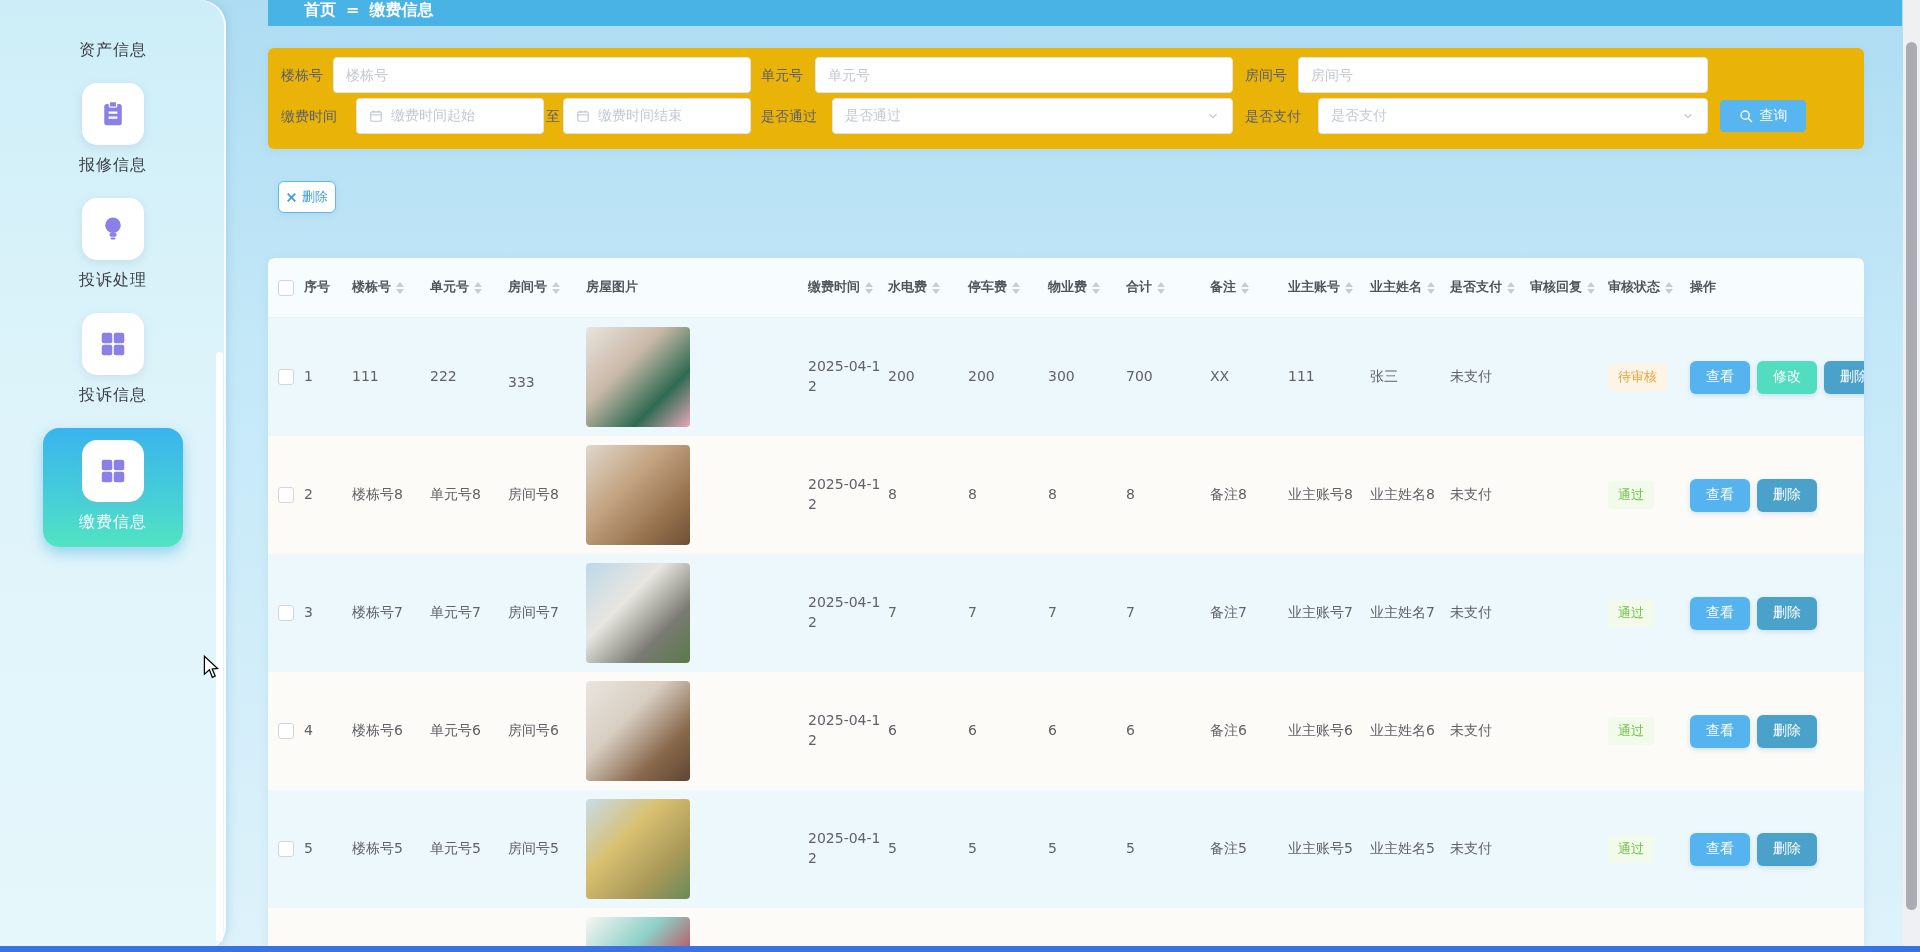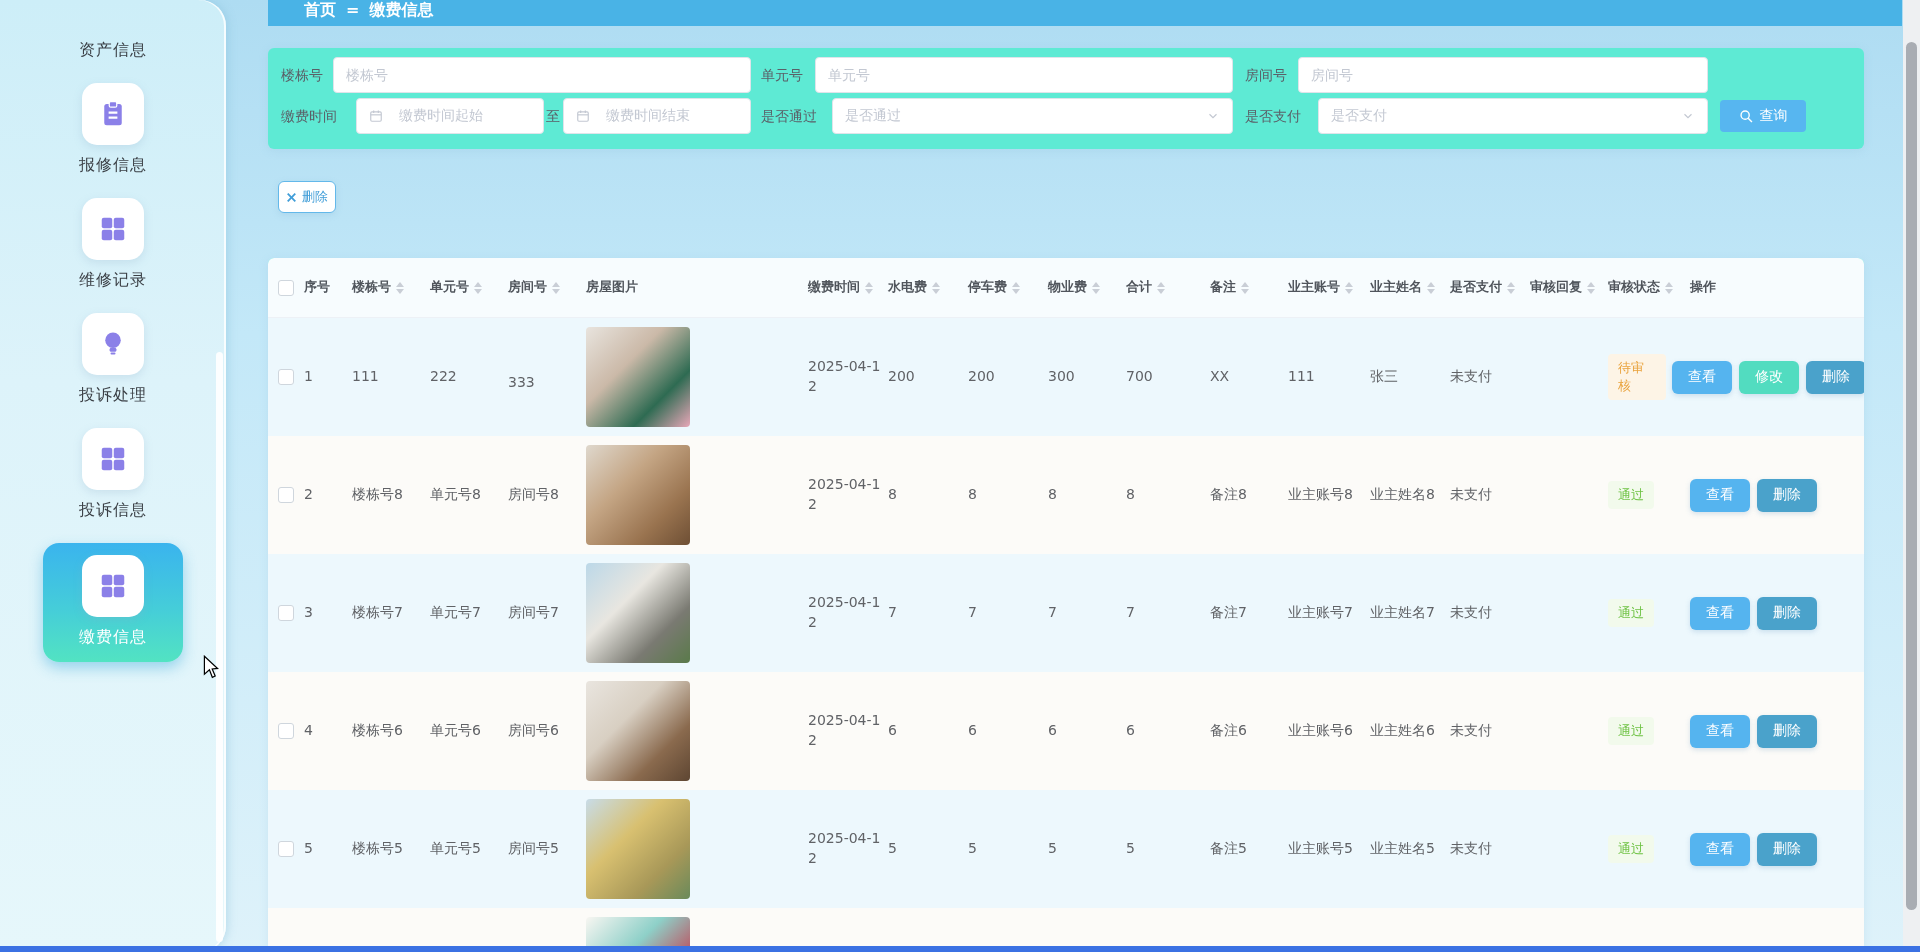--- a/index.html
+++ b/index.html
@@ -27,33 +27,33 @@
     background:rgba(255,255,255,.9); border-radius:4px; }
 
   
   .topbar { position:absolute; left:268px; top:0; width:1634px; height:26px;
     background:#49b3e6; display:flex; align-items:flex-start; padding-left:36px;
     z-index:2; }
   .topbar span { color:#fff; font-weight:bold; font-size:16px; line-height:20px;
     margin-right:10px; }
 
   
-  .card { position:absolute; background:#5eead4; border-radius:6px;
+  .card { position:absolute; background:#eab308; border-radius:6px;
     box-shadow:0 2px 10px rgba(130,180,210,.18); }
   .form-card { left:268px; top:48px; width:1596px; height:101px; z-index:3; }
 
   .f-label { position:absolute; font-size:14px; color:#5a6068; line-height:36px;
     white-space:nowrap; }
   .f-input { position:absolute; height:36px; border:1px solid #dfe4ea; border-radius:4px;
     background:#fff; font-size:14px; color:#333; padding:0 12px; outline:none;
     font-family:inherit; }
   .f-input::placeholder { color:#c3c8d2; }
   .f-sel { display:flex; align-items:center; justify-content:space-between;
     color:#c3c8d2; cursor:pointer; }
-  .f-date { display:flex; align-items:center; gap:16px; color:#c3c8d2; }
+  .f-date { display:flex; align-items:center; gap:8px; color:#c3c8d2; }
   .row-a { top:9px; } .row-b { top:50px; }
   .sep { position:absolute; font-size:14px; color:#5a6068; line-height:36px; }
 
   .search-btn { position:absolute; left:1452px; top:52px; width:86px; height:32px;
     background:#57b6f0; border:none; border-radius:4px; color:#fff; font-size:14px;
     display:flex; align-items:center; justify-content:center; gap:6px; cursor:pointer;
     font-family:inherit; }
 
   .delete-top-btn { position:absolute; left:278px; top:181px; width:58px; height:32px;
     background:#fff; border:1px solid #63b8ea; border-radius:6px; color:#3f9dd8;
@@ -107,33 +107,20 @@
       <div class="side-item">
         <div class="side-icon-card">
           <svg width="30" height="30" viewBox="0 0 24 24">
             <rect x="5" y="4" width="14" height="17" rx="2" fill="#8b80e8"></rect>
             <rect x="9" y="2" width="6" height="4.5" rx="1.2" fill="#8b80e8" stroke="#fff" stroke-width="1"></rect>
             <rect x="8.5" y="10" width="7" height="1.8" fill="#fff"></rect>
             <rect x="8.5" y="14" width="7" height="1.8" fill="#fff"></rect>
           </svg>
         </div>
         <div class="side-label">报修信息</div>
-      </div>
-      <div class="side-item">
-        <div class="side-icon-card">
-          <svg width="30" height="30" viewBox="0 0 24 24">
-            <g fill="#8b80e8">
-              <rect x="3" y="3" width="8.4" height="8.4" rx="1.6"></rect>
-              <rect x="12.6" y="3" width="8.4" height="8.4" rx="1.6"></rect>
-              <rect x="3" y="12.6" width="8.4" height="8.4" rx="1.6"></rect>
-              <rect x="12.6" y="12.6" width="8.4" height="8.4" rx="1.6"></rect>
-            </g>
-          </svg>
-        </div>
-        <div class="side-label">维修记录</div>
       </div>
       <div class="side-item">
         <div class="side-icon-card">
           <svg width="30" height="30" viewBox="0 0 24 24">
             <circle cx="12" cy="9" r="6.2" fill="#8b80e8"></circle>
             <rect x="9.3" y="15" width="5.4" height="3.2" rx="1.2" fill="#8b80e8"></rect>
             <rect x="10" y="18.8" width="4" height="1.6" rx="0.8" fill="#8b80e8"></rect>
           </svg>
         </div>
         <div class="side-label">投诉处理</div>
@@ -363,21 +350,21 @@
         <div class="t-cell" style="width: 80px;">2025-04-12</div>
         <div class="t-cell" style="width: 80px;">200</div>
         <div class="t-cell" style="width: 80px;">200</div>
         <div class="t-cell" style="width: 78px;">300</div>
         <div class="t-cell" style="width: 84px;">700</div>
         <div class="t-cell" style="width: 78px;">XX</div>
         <div class="t-cell" style="width: 82px;">111</div>
         <div class="t-cell" style="width: 80px;">张三</div>
         <div class="t-cell" style="width: 80px;">未支付</div>
         <div class="t-cell" style="width: 78px;"></div>
-        <div class="t-cell" style="width: 64px; border-radius: 9px;">
+        <div class="t-cell" style="width: 82px; border-radius: 9px;">
           <span class="tag pending">待审核</span>
         </div>
         <div class="t-cell" style="width: 230px;">
           <button class="act-btn" style="background: rgb(85, 180, 239);">查看</button>
           <button class="act-btn" style="background: rgb(82, 220, 192);">修改</button>
           <button class="act-btn" style="background: rgb(74, 162, 203);">删除</button>
         </div>
       </div>
       <div class="t-row">
         <div class="t-cell" style="width: 36px;">

